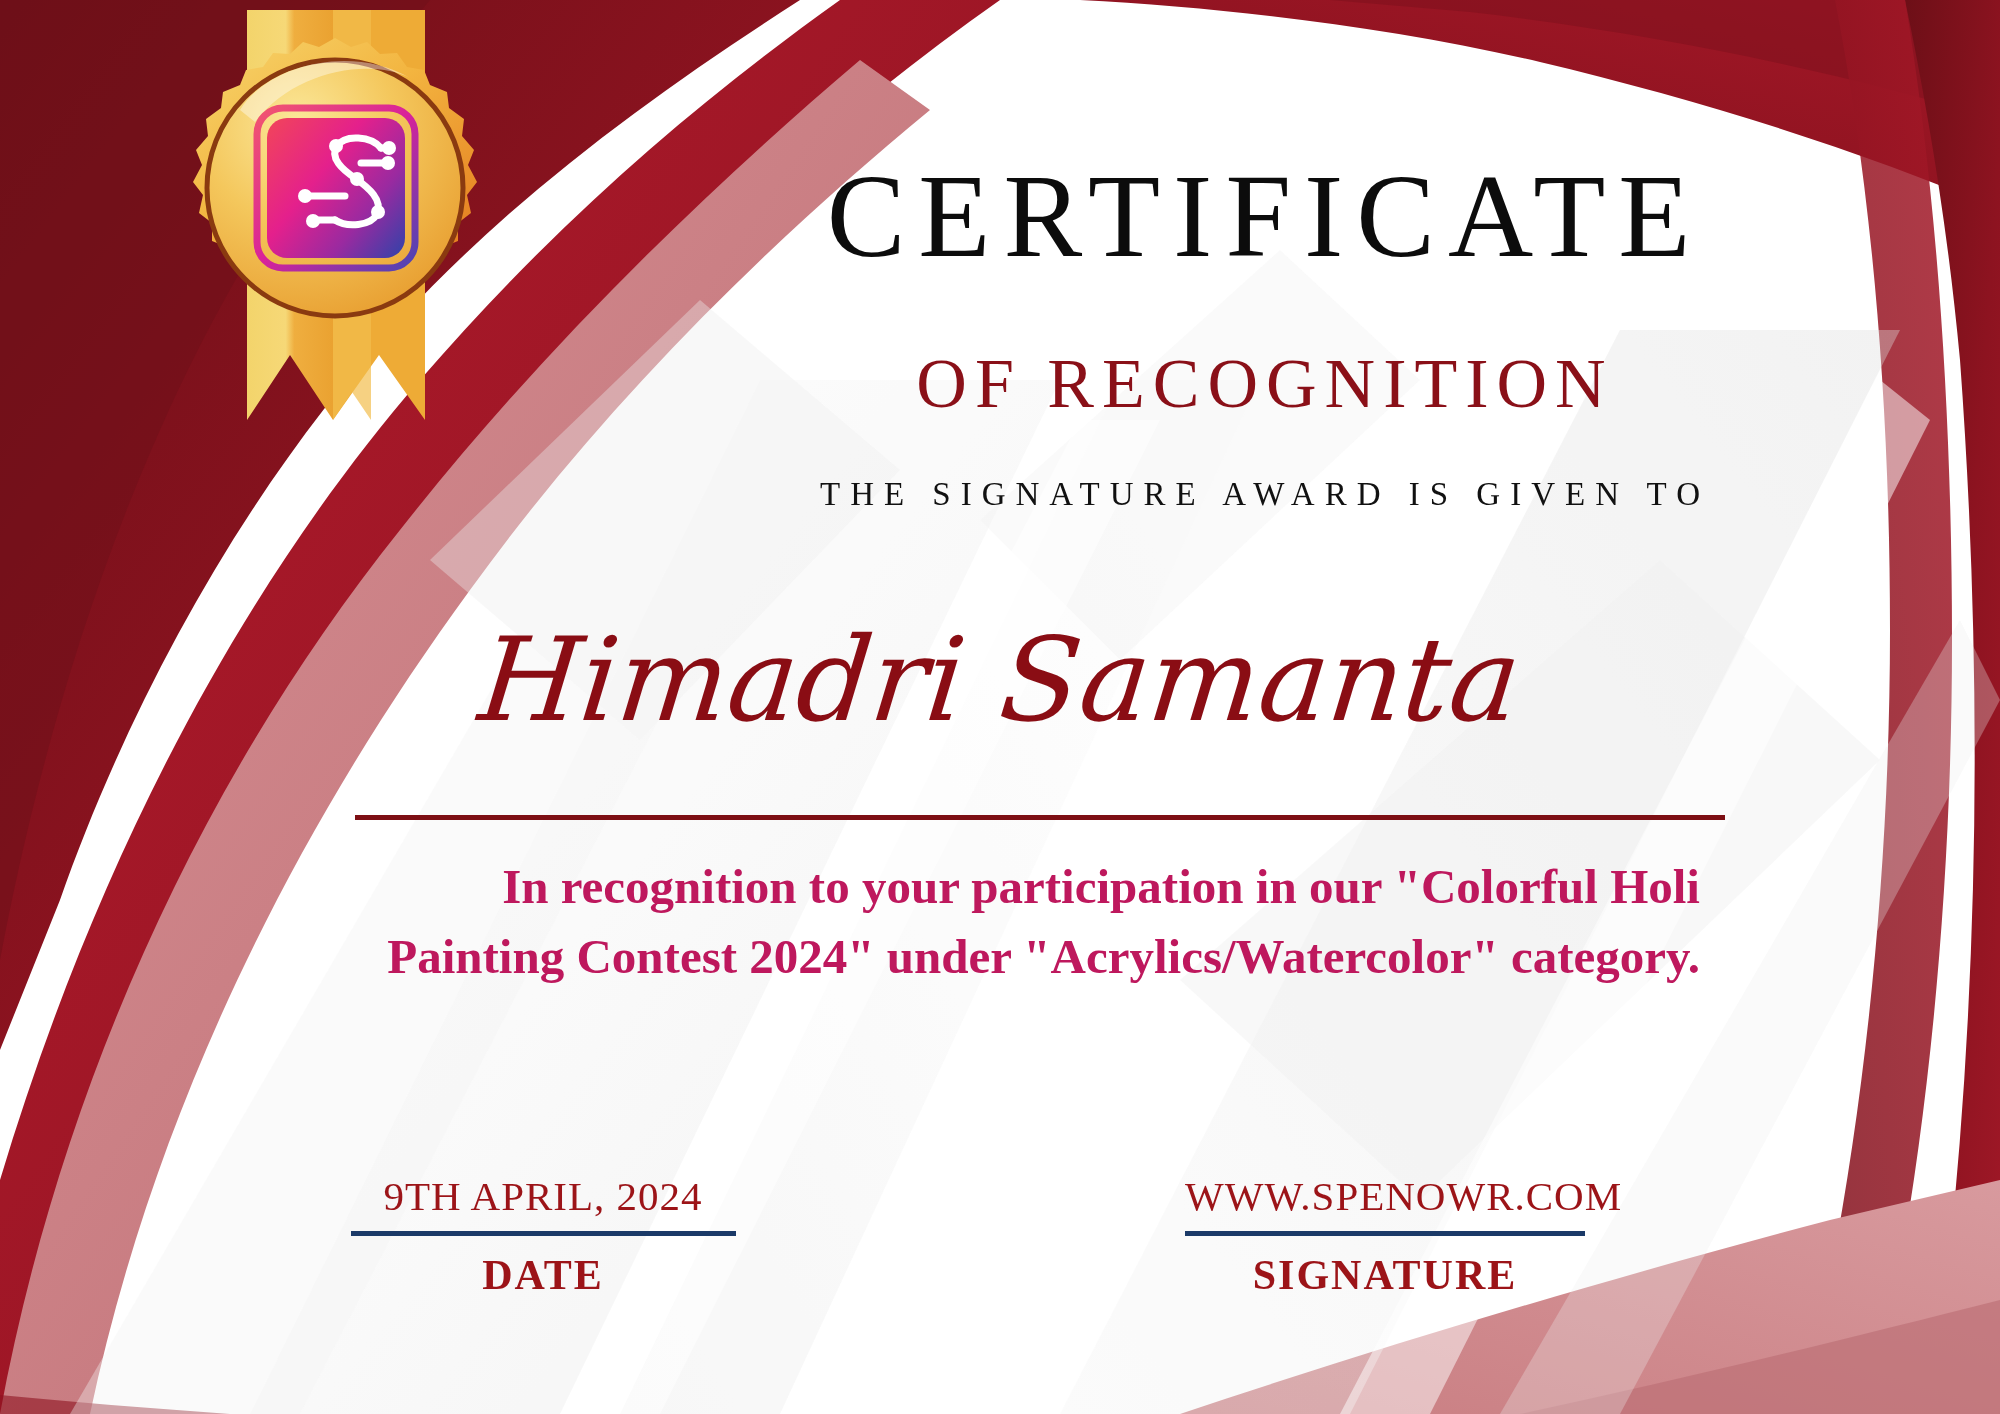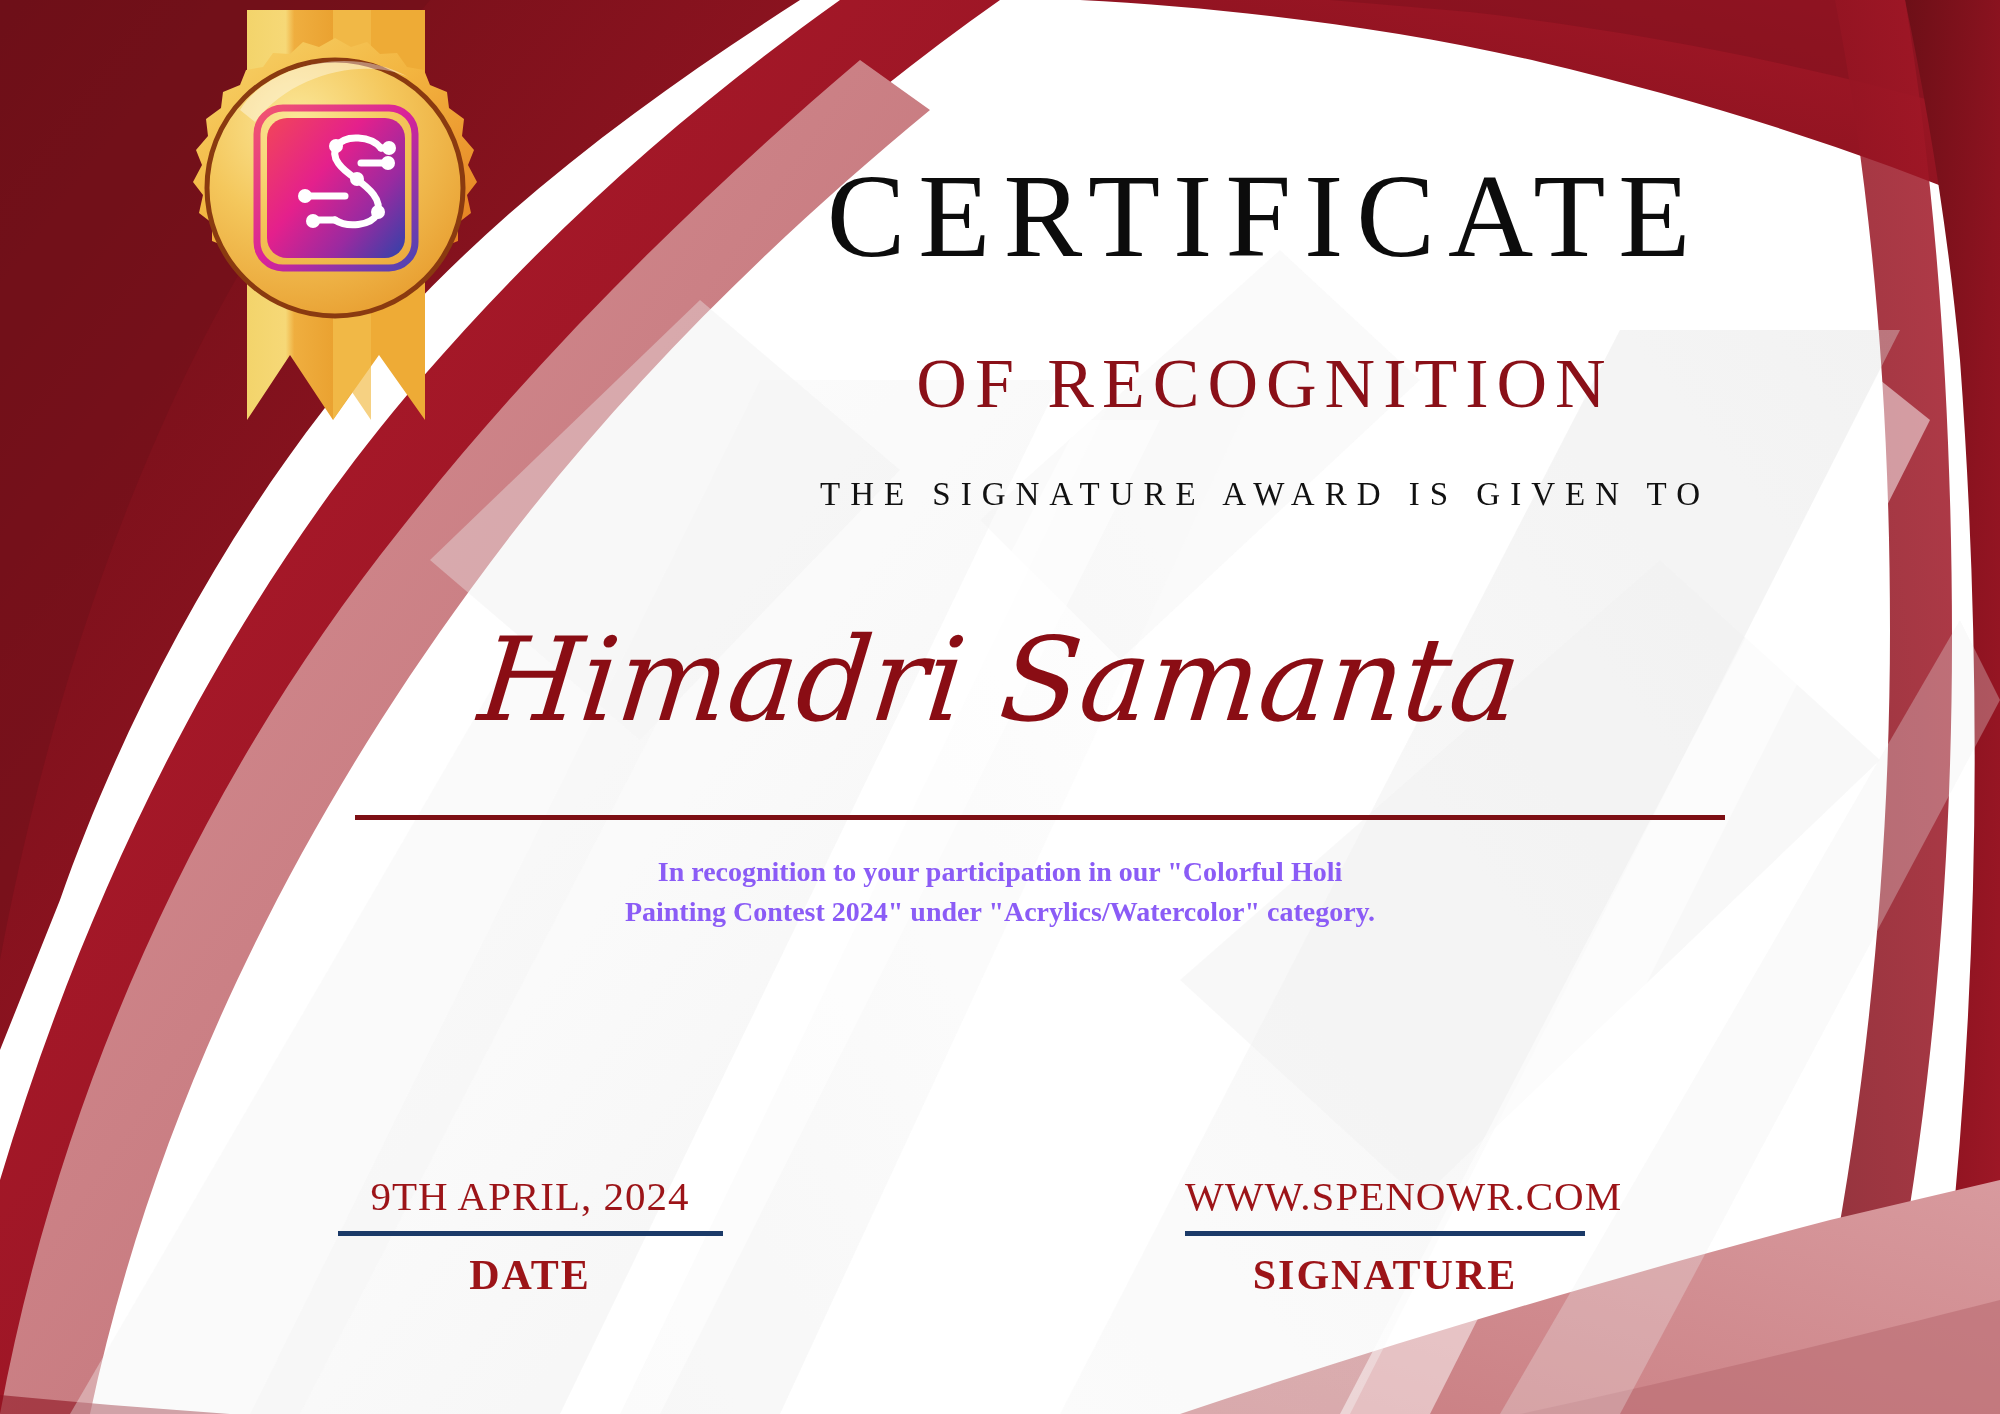--- a/index.html
+++ b/index.html
@@ -107,34 +107,34 @@
     width: 1370px;
     height: 5px;
     background: #7d0f14;
   }
 
   .body-text {
     position: absolute;
     left: 300px;
     top: 852px;
     width: 1400px;
-    text-align: center;
-    font-size: 28px;
+    text-align: right;
+    font-size: 49px;
     line-height: 1.42;
-    color: #8b5cf6;
+    color: #be185d;
     font-weight: bold;
     font-family: "Liberation Serif", "DejaVu Serif", serif;
   }
 
   
   .footer-block {
     position: absolute;
     text-align: center;
   }
-  .footer-date  { left: 330px;  top: 1176px; width: 400px; text-align: center; }
+  .footer-date  { left: 343px;  top: 1176px; width: 400px; text-align: center; }
   .footer-sign  { left: 1185px; top: 1176px; width: 400px; }
 
   .footer-value {
     font-size: 41px;
     line-height: 1;
     color: #9c1418;
     letter-spacing: 1px;
     white-space: nowrap;
   }
   .footer-rule {

